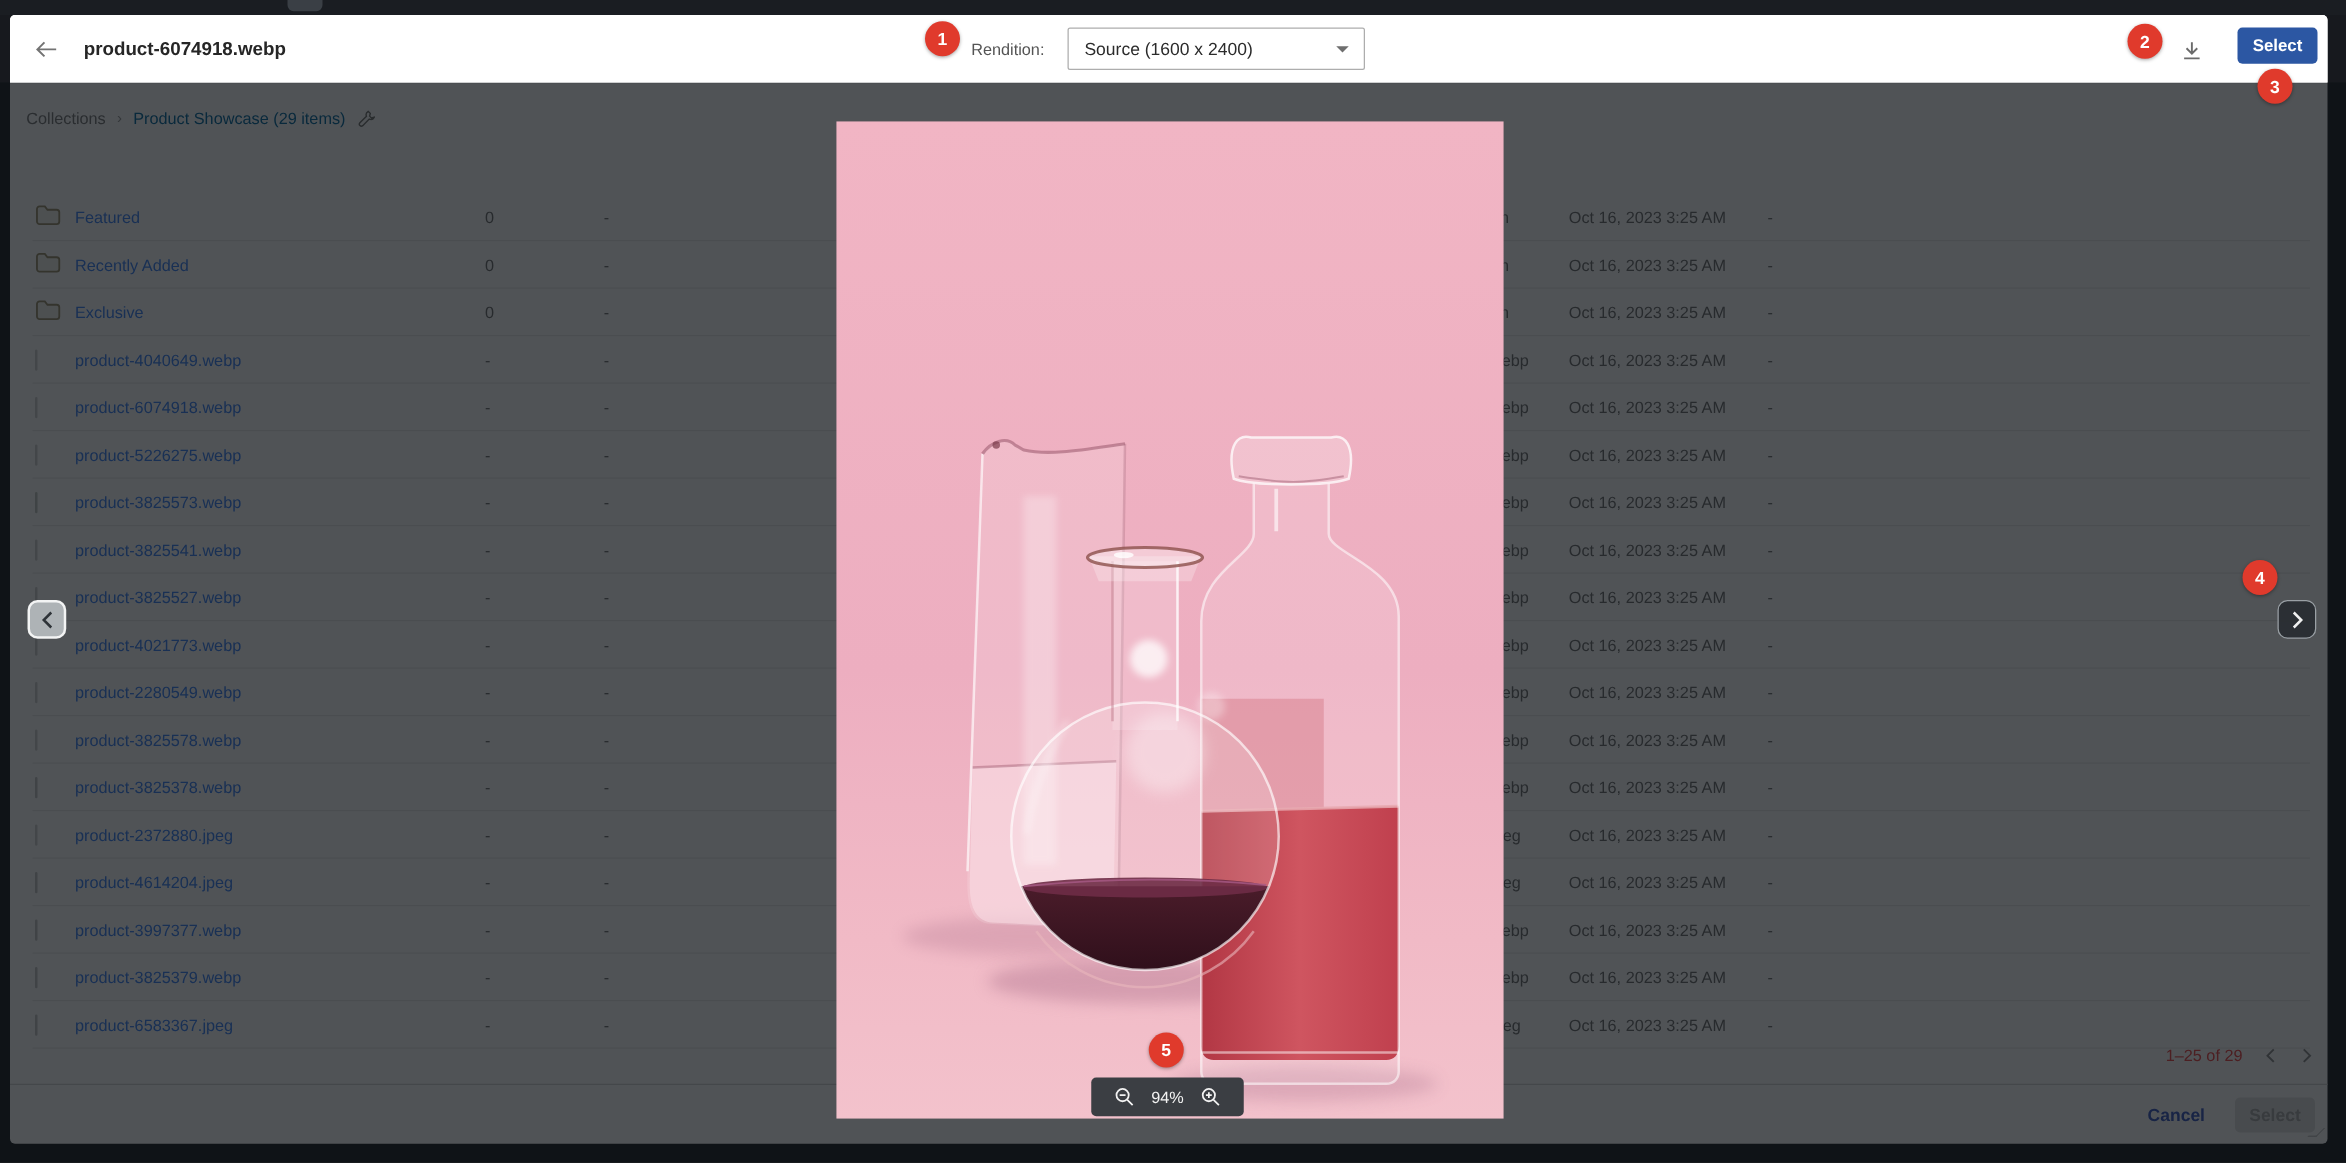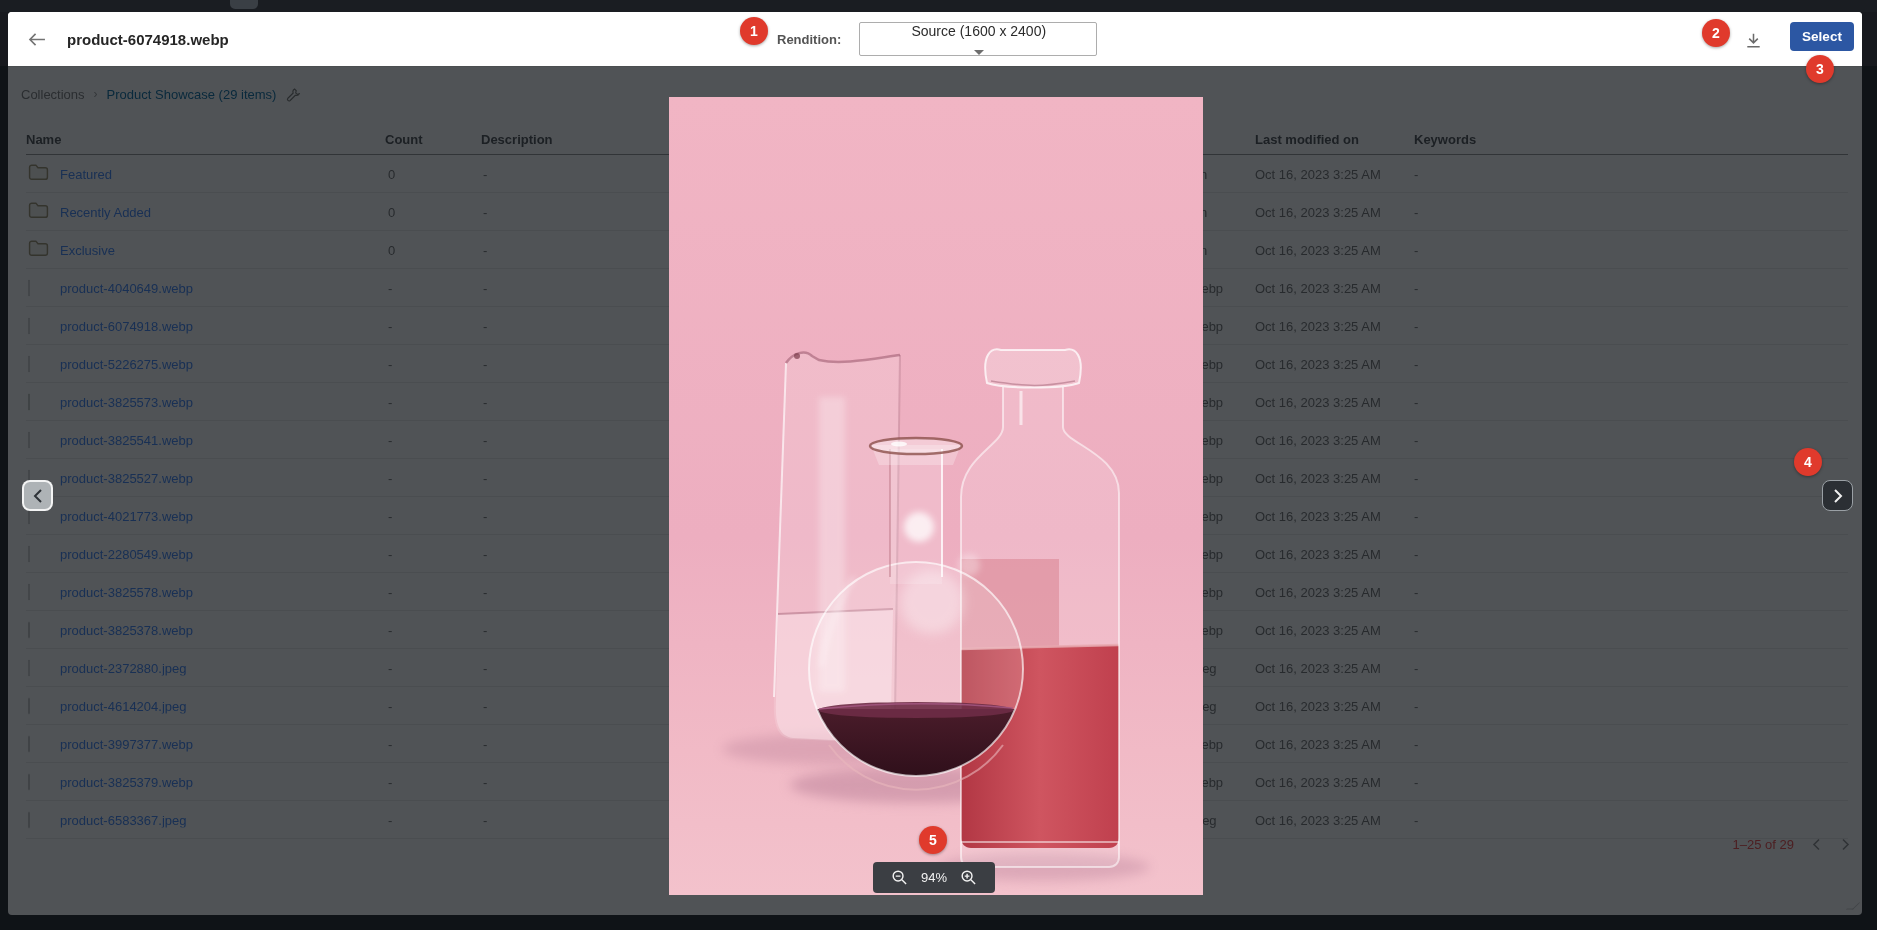--- a/index.html
+++ b/index.html
@@ -45,22 +45,22 @@
   .cancel-btn{color:#3757c0;font-weight:bold;font-size:14px;cursor:pointer;}
   .select-disabled{width:64px;height:28px;border-radius:4px;background:#e3e3e3;color:#a8a8a8;font-weight:bold;font-size:14px;display:flex;align-items:center;justify-content:center;cursor:default;}
   .resize-corner{position:absolute;right:3px;bottom:3px;width:10px;height:10px;border-right:2px solid #bbbbbb;border-bottom:2px solid #bbbbbb;transform:skew(-45deg) scale(.6);opacity:.8;}
   
   .scrim{position:absolute;left:0;top:66px;width:1877px;height:864px;background:rgba(13,16,21,0.72);z-index:40;}
   
   .pv-header{position:absolute;left:8px;top:12px;width:1854px;height:54px;background:#fff;border-radius:4px 4px 0 0;z-index:50;box-shadow:0 1px 0 rgba(0,0,0,.06);}
   .back-btn{position:absolute;left:16px;top:16px;width:24px;height:22px;display:flex;align-items:center;justify-content:center;cursor:pointer;}
   .pv-title{position:absolute;left:59px;top:0;height:54px;display:flex;align-items:center;font-size:15px;font-weight:bold;color:#262626;}
   .rendition-group{position:absolute;left:769px;top:0;height:54px;display:flex;align-items:center;gap:18px;}
-  .rendition-label{font-size:13px;font-weight:bold;color:#545454;}
-  .rendition-select{width:238px;height:34px;border:1px solid #adadad;border-radius:2px;background:#fff;display:flex;align-items:center;justify-content:space-between;padding:0 12px 0 13px;box-sizing:border-box;font-size:14px;color:#2b2b2b;cursor:pointer;flex-direction:column;}
+  .rendition-label{font-size:13px;font-weight:normal;color:#545454;}
+  .rendition-select{width:238px;height:34px;border:1px solid #adadad;border-radius:2px;background:#fff;display:flex;align-items:center;justify-content:space-between;padding:0 12px 0 13px;box-sizing:border-box;font-size:14px;color:#2b2b2b;cursor:pointer;}
   .caret-down{width:0;height:0;border-left:5px solid transparent;border-right:5px solid transparent;border-top:5px solid #6e6e6e;}
   .download-btn{position:absolute;left:1732px;top:16px;width:26px;height:24px;display:flex;align-items:center;justify-content:center;cursor:pointer;}
   .select-btn{position:absolute;left:1782px;top:10px;width:64px;height:29px;background:#2c57a3;border-radius:4px;color:#fff;font-size:13.5px;font-weight:bold;display:flex;align-items:center;justify-content:center;cursor:pointer;}
   
   .preview{position:absolute;left:669px;top:97px;width:534px;height:798px;z-index:50;cursor:grab;}
   .preview svg{display:block;}
   
   .zoombar{position:absolute;left:873px;top:862px;width:122px;height:31px;background:#3b3e43;border-radius:4px;display:flex;align-items:center;justify-content:center;gap:13px;z-index:55;color:#f2f2f2;font-size:13px;}
   .zoom-btn{display:flex;align-items:center;cursor:pointer;}
   
@@ -87,28 +87,20 @@
       <span class="crumb-root">Collections</span>
       <span class="crumb-sep">›</span>
       <span class="crumb-current">Product Showcase (29 items)</span>
       <span class="crumb-edit">
         <svg width="15" height="15" viewBox="0 0 16 16">
             <path d="M10.2 2.2 a3.4 3.4 0 0 0 -1.5 4.2 L3.1 12 a1.7 1.7 0 0 0 2.4 2.4 L11.1 8.8 a3.4 3.4 0 0 0 4.2-1.5 l-2.3 0.6 -1.6-1.6 0.6-2.3 z" fill="none" stroke="#73736f" stroke-width="1.2"></path>
           </svg>
       </span>
     </div>
 
-    <div class="thead">
-      <span class="h-name">Name</span>
-      <span class="h-count">Count</span>
-      <span class="h-desc">Description</span>
-      <span class="h-format">Format</span>
-      <span class="h-mod">Last modified on</span>
-      <span class="h-key">Keywords</span>
-    </div>
 
     <div class="tbody">
   <div class="trow">
     <span class="cell c-icon">
       <svg width="21" height="18" viewBox="0 0 20 17">
               <path d="M1.5 3.5 a2 2 0 0 1 2-2 h4 l2 2.5 h7 a2 2 0 0 1 2 2 v7 a2 2 0 0 1 -2 2 h-13 a2 2 0 0 1 -2-2 z" fill="rgba(180,160,110,0.14)" stroke="#9a8f6e" stroke-width="1.4"></path>
             </svg>
       
     </span>
     <span class="cell c-name">Featured</span>
@@ -352,20 +344,24 @@
             <polyline points="7,1.5 2,6.5 7,11.5" fill="none" stroke="#8d8d8d" stroke-width="1.6"></polyline>
           </svg>
       </span>
       <span class="pg-btn">
         <svg width="9" height="13" viewBox="0 0 9 13">
             <polyline points="2,1.5 7,6.5 2,11.5" fill="none" stroke="#8d8d8d" stroke-width="1.6"></polyline>
           </svg>
       </span>
     </div>
 
+    <div class="footer">
+      <span class="cancel-btn">Cancel</span>
+      <span class="select-disabled">Select</span>
+    </div>
     <div class="resize-corner"></div>
   </div>
 
   <div class="scrim"></div>
 
   <div class="pv-header">
     <span class="back-btn">
       <svg width="21" height="15" viewBox="0 0 22 16">
           <path d="M20 8 H4 M10 2 L4 8 l6 6" fill="none" stroke="#737373" stroke-width="1.7"></path>
         </svg>

